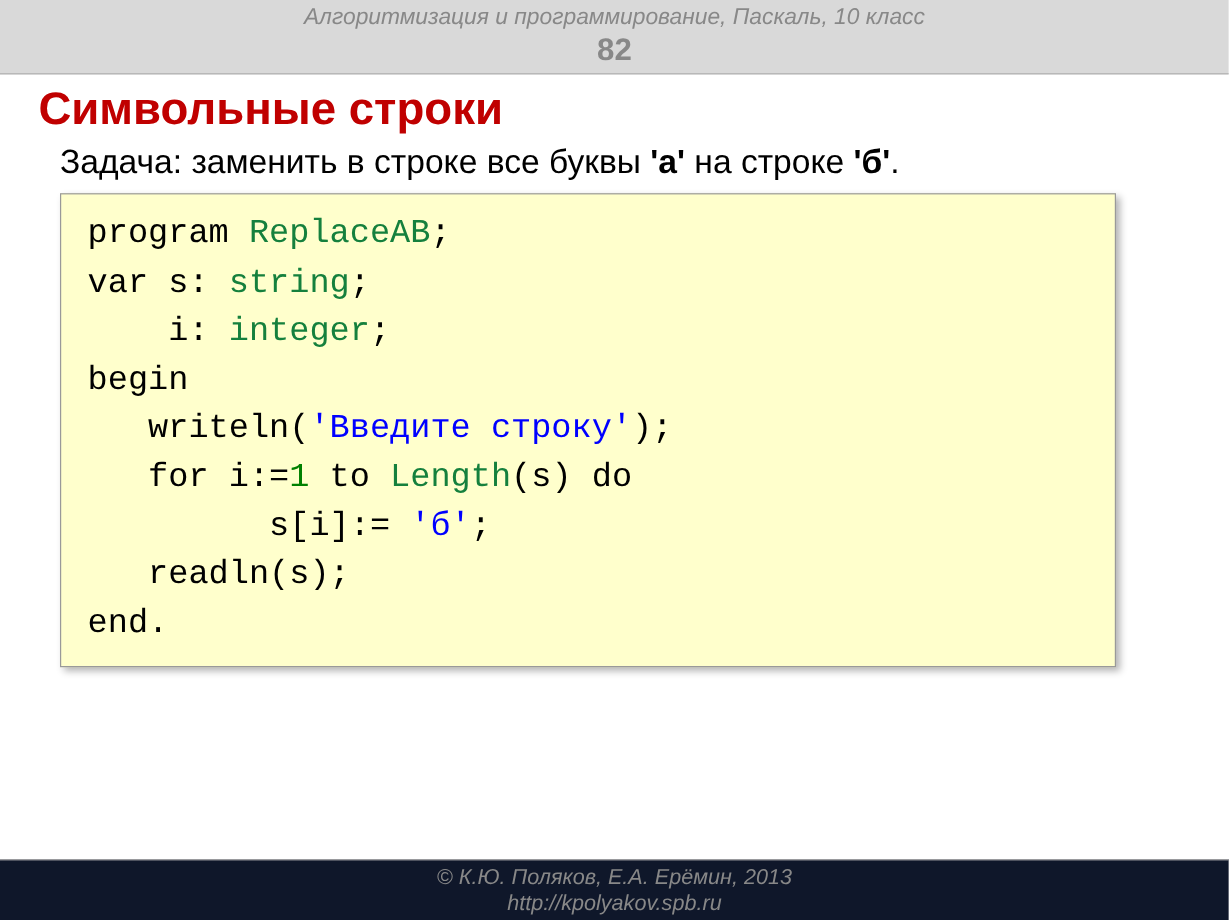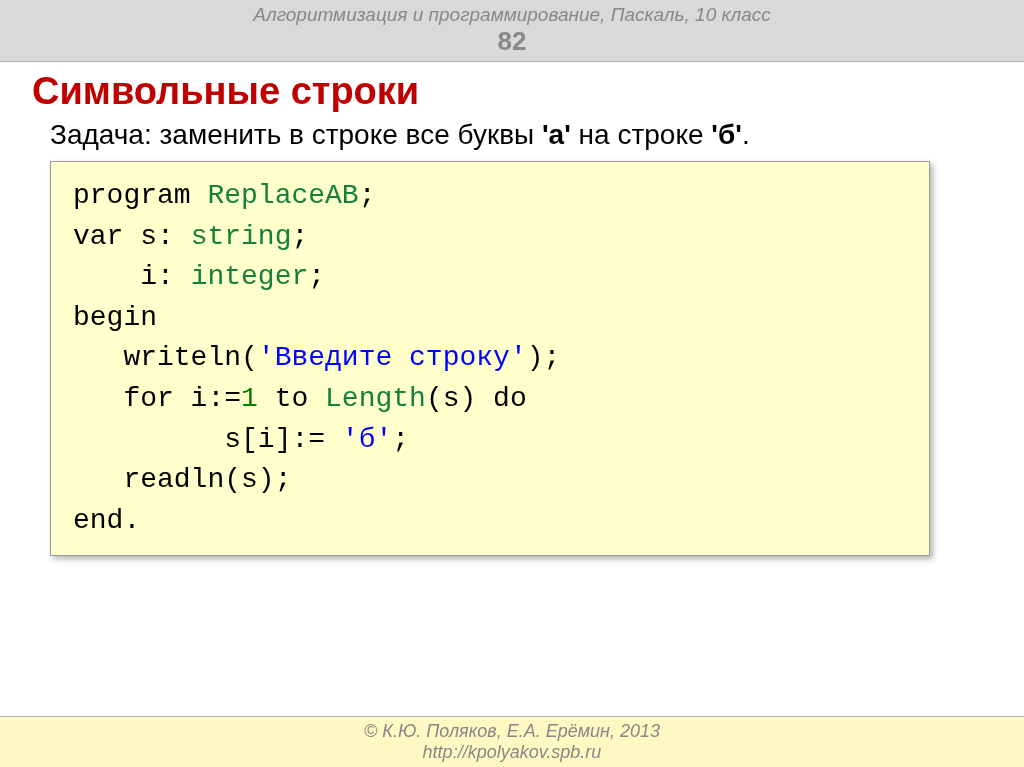--- a/index.html
+++ b/index.html
@@ -62,21 +62,21 @@
       width: 880px;
     }
     .kw-blue { color: #0000ff; }
     .kw-teal { color: #15803d; }
     .kw-green { color: #008000; }
     .footer {
       position: absolute;
       bottom: 0;
       left: 0;
       right: 0;
-      background: #fef9c3;
+      background: #0f172a;
       padding: 4px 12px;
       display: flex;
       justify-content: space-between;
       align-items: center;
       border-top: 1px solid #b0b0b0;
     }
     .footer-text {
       color: #888;
       font-size: 18px;
       font-style: italic;

